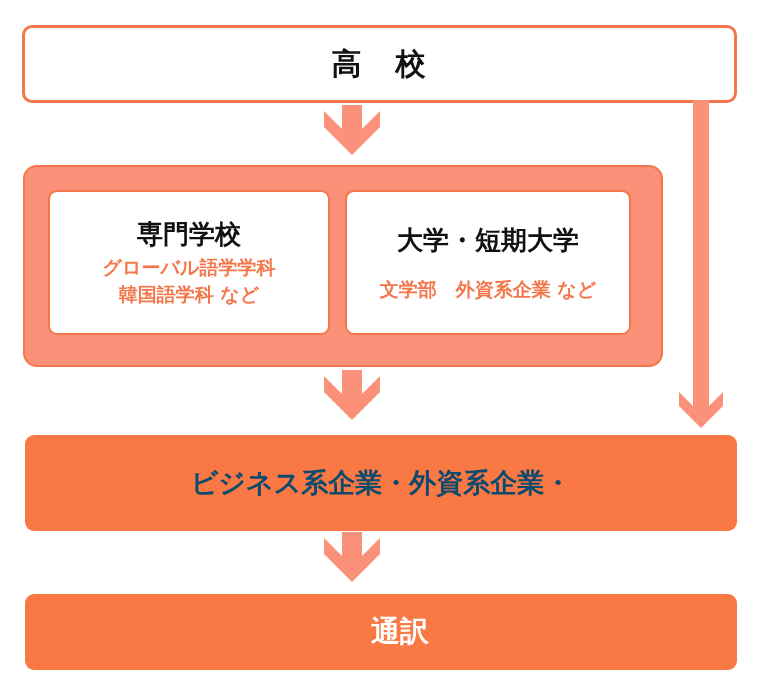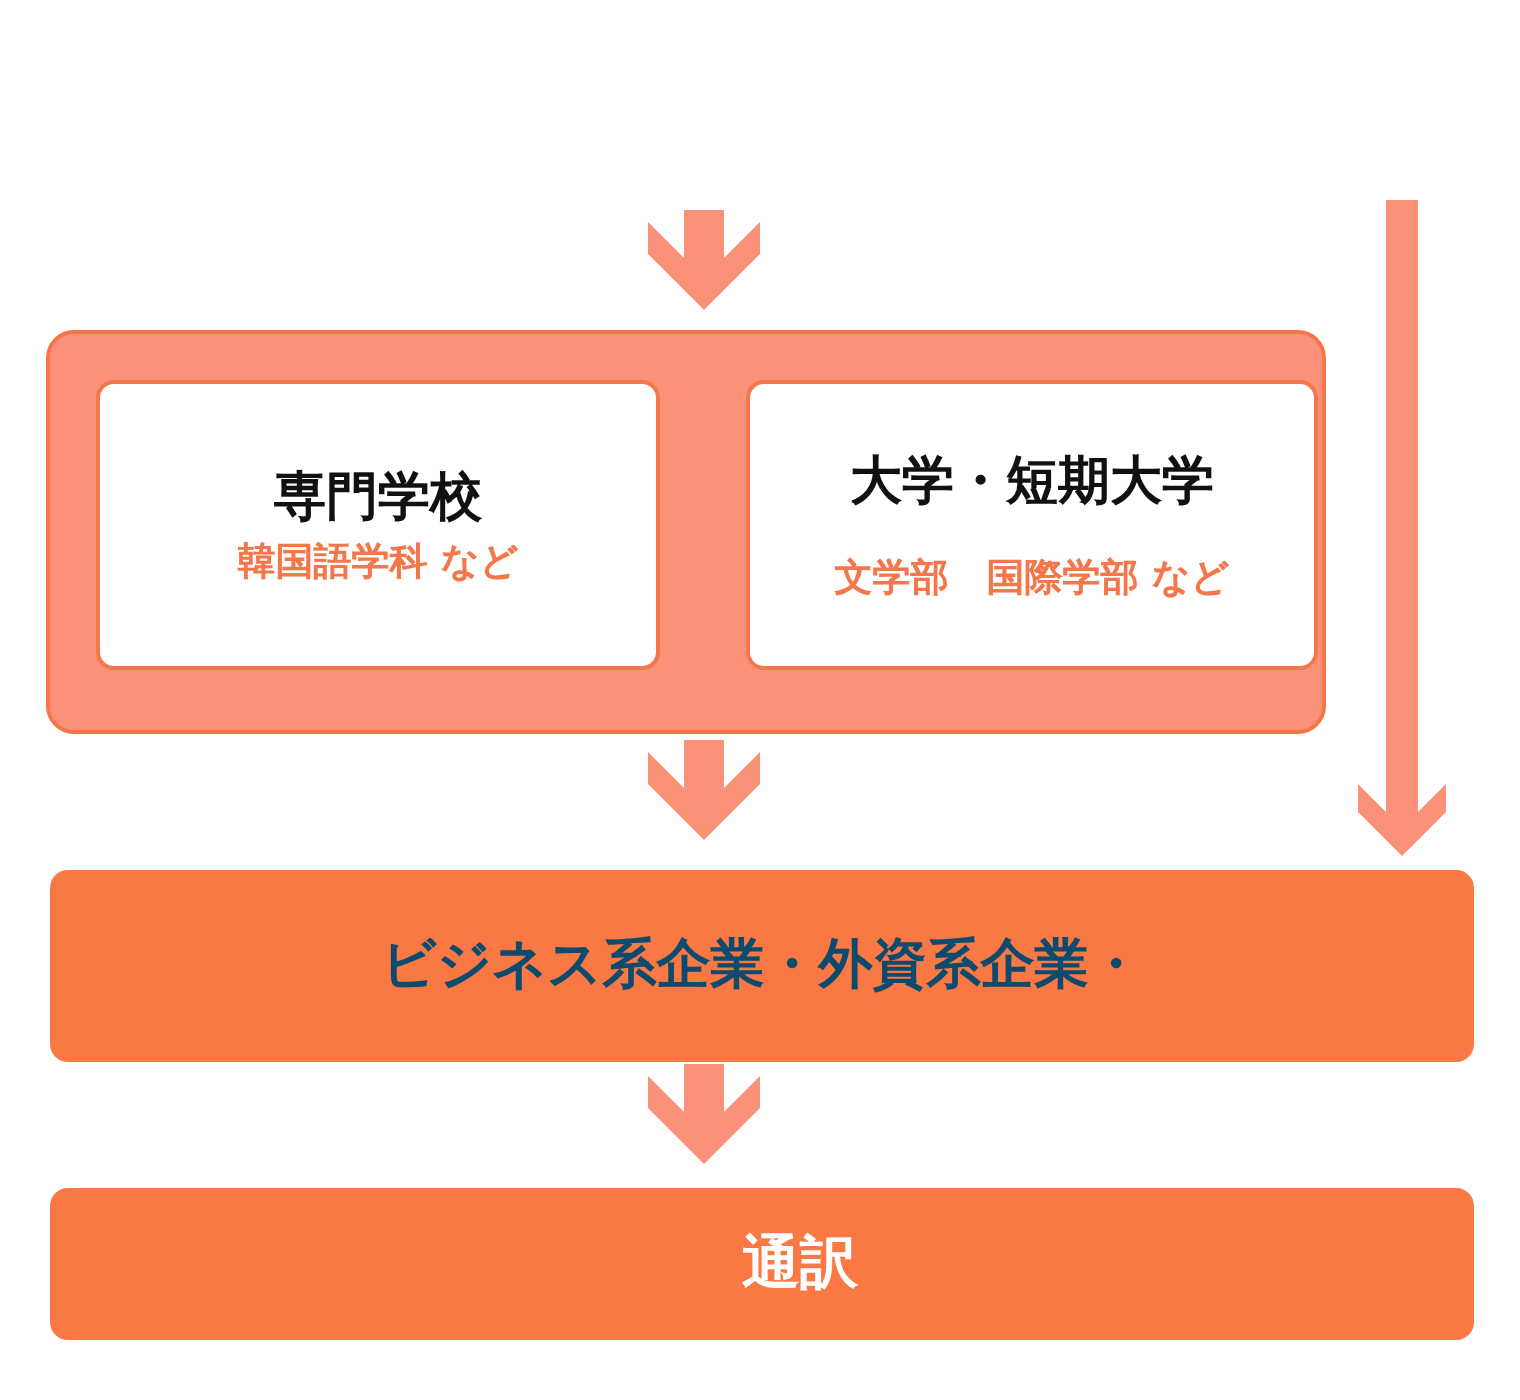--- a/index.html
+++ b/index.html
@@ -34,21 +34,21 @@
     position: absolute; left: 23px; top: 165px; width: 640px; height: 202px;
     background: var(--salmon); border: 2px solid var(--border); border-radius: 14px;
   }
   .inner-box {
     position: absolute; top: 23px; height: 145px;
     background: #ffffff; border: 2px solid var(--border); border-radius: 9px;
     display: flex; flex-direction: column; align-items: center; justify-content: center;
     text-align: center; padding: 6px 4px;
   }
   .inner-box.left  { left: 23px;  width: 282px; }
-  .inner-box.right { left: 348px; width: 286px; }
+  .inner-box.right { left: 320px; width: 286px; }
   .inner-title { font-size: 26px; font-weight: bold; color: var(--ink); }
   .inner-box.left  .inner-title { margin-bottom: 2px; }
   .inner-box.right .inner-title { margin-bottom: 18px; }
   .inner-sub {
     font-size: 19px; font-weight: bold; color: var(--accent); line-height: 27px;
   }
 
   .wide-box {
     position: absolute; left: 25px; width: 712px;
     background: var(--box); border-radius: 9px;
@@ -60,43 +60,47 @@
     color: #0c4a6e; font-size: 27px; font-weight: bold; line-height: 38px;
   }
   .career-box { top: 594px; height: 76px; padding-left: 38px; }
   .career-box .label { color: #ffffff; font-size: 29px; font-weight: bold; }
 </style>
 </head>
 <body>
 
 <div class="stage">
 
+  <div class="top-box">
+    <span class="label">高　校</span>
+  </div>
 
   <div class="arrow" style="left:324px; top:105px; width:56px; height:58px;">
     <svg viewBox="0 0 56 58" xmlns="http://www.w3.org/2000/svg">
       <rect x="18" y="0" width="20" height="40" fill="var(--salmon)"></rect>
       <polygon points="0,6 28,34 56,6 56,22 28,50 0,22" fill="var(--salmon)"></polygon>
     </svg>
   </div>
 
   <div class="arrow" style="left:679px; top:100px; width:44px; height:330px;">
     <svg viewBox="0 0 44 330" xmlns="http://www.w3.org/2000/svg">
       <rect x="14" y="0" width="16" height="316" fill="var(--salmon)"></rect>
       <polygon points="0,292 22,314 44,292 44,306 22,328 0,306" fill="var(--salmon)"></polygon>
     </svg>
   </div>
 
   <div class="mid-container">
     <div class="inner-box left">
       <div class="inner-title">専門学校</div>
+      <div class="inner-sub">グローバル語学学科</div>
       <div class="inner-sub">韓国語学科 など</div>
     </div>
     <div class="inner-box right">
       <div class="inner-title">大学・短期大学</div>
-      <div class="inner-sub">文学部　国際学部 など</div>
+      <div class="inner-sub">文学部　外資系企業 など</div>
     </div>
   </div>
 
   <div class="arrow" style="left:324px; top:370px; width:56px; height:58px;">
     <svg viewBox="0 0 56 58" xmlns="http://www.w3.org/2000/svg">
       <rect x="18" y="0" width="20" height="40" fill="var(--salmon)"></rect>
       <polygon points="0,6 28,34 56,6 56,22 28,50 0,22" fill="var(--salmon)"></polygon>
     </svg>
   </div>
 

